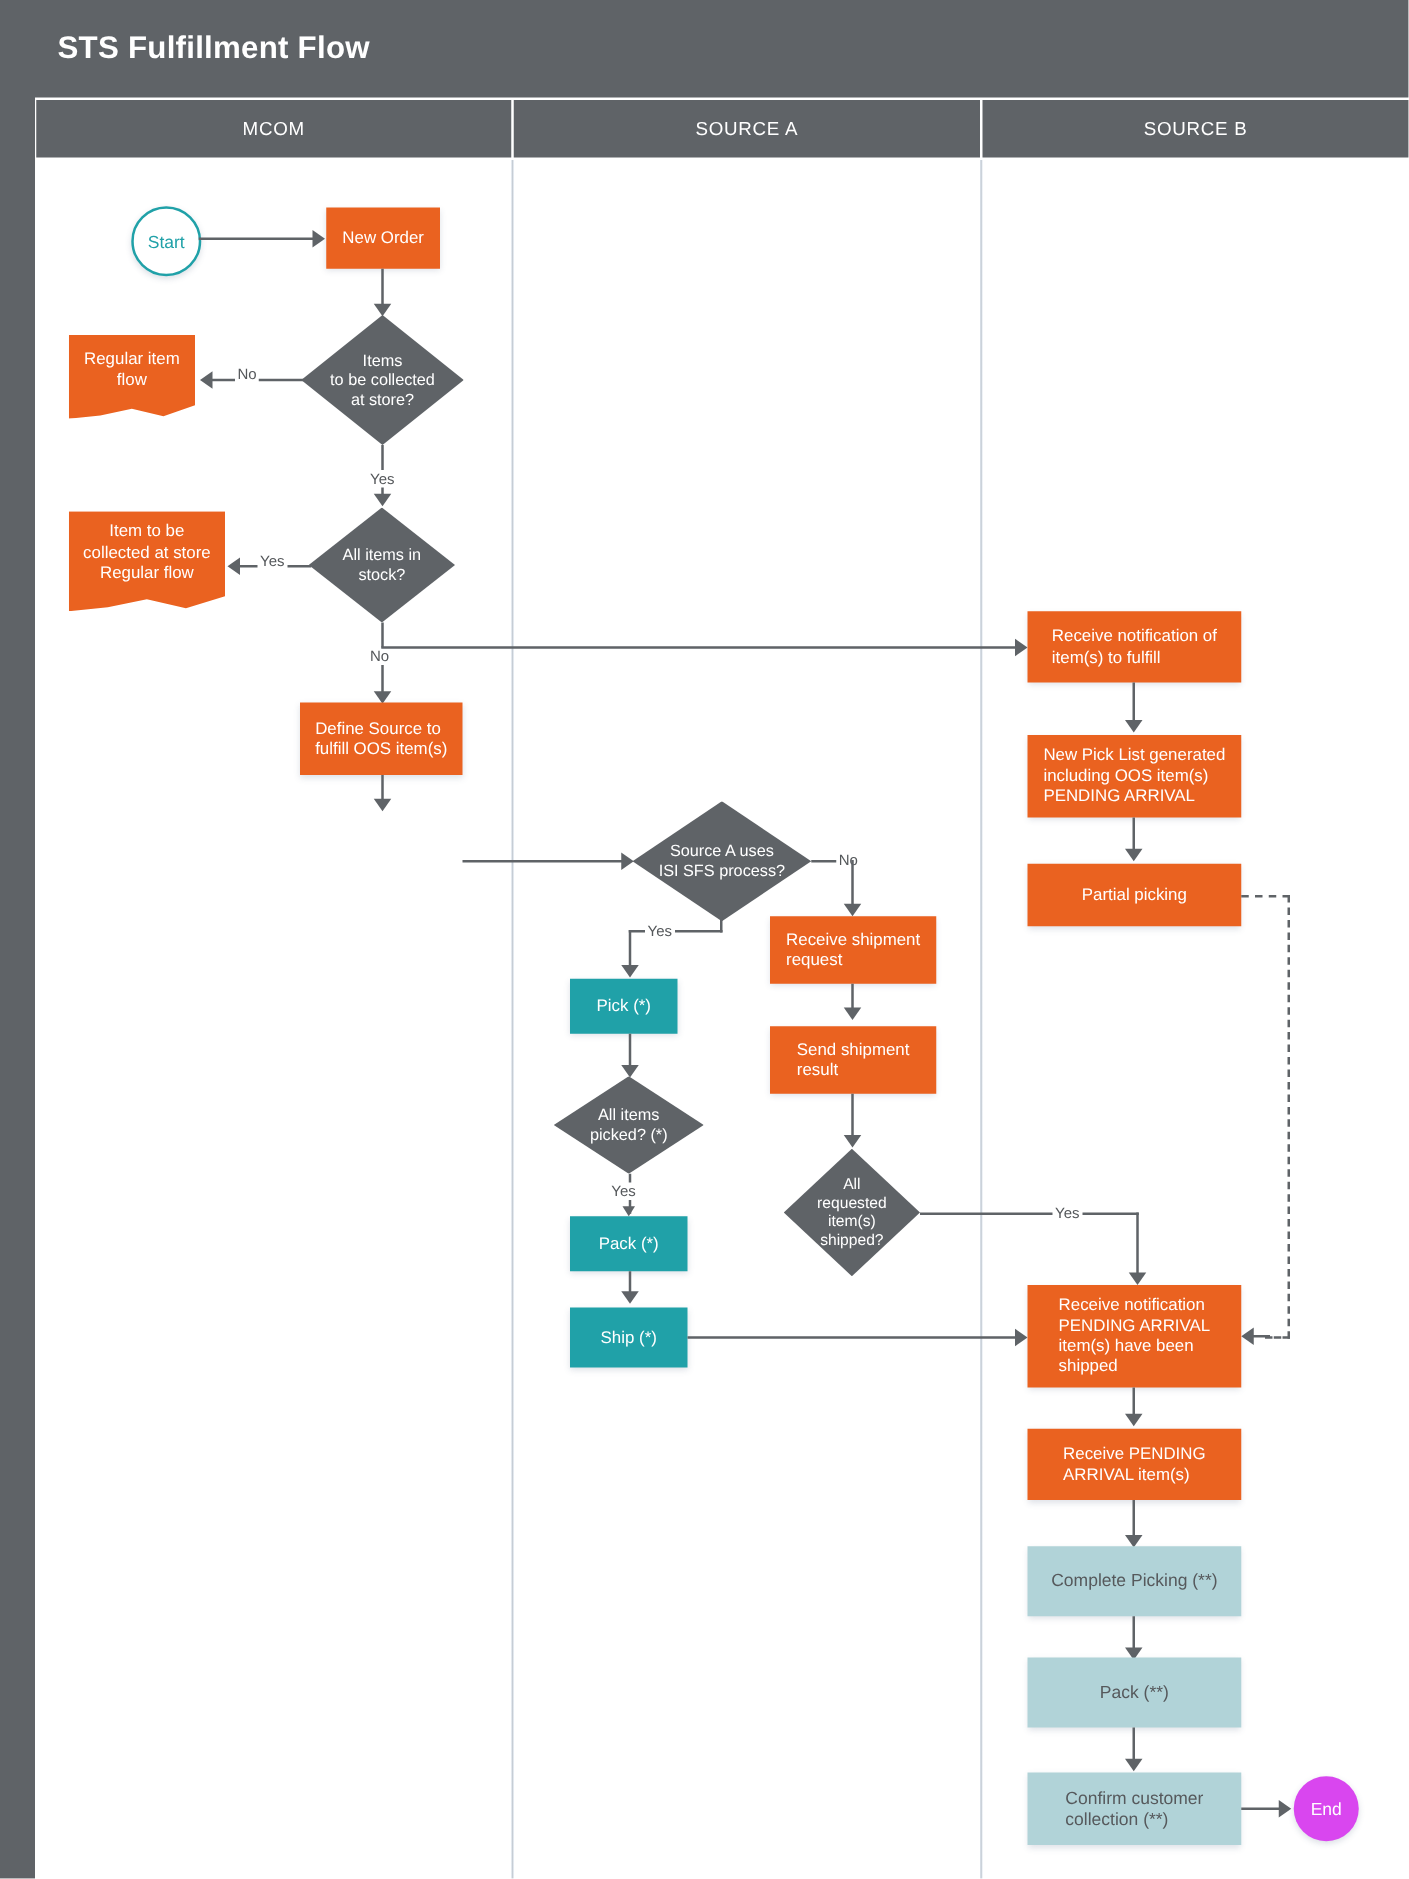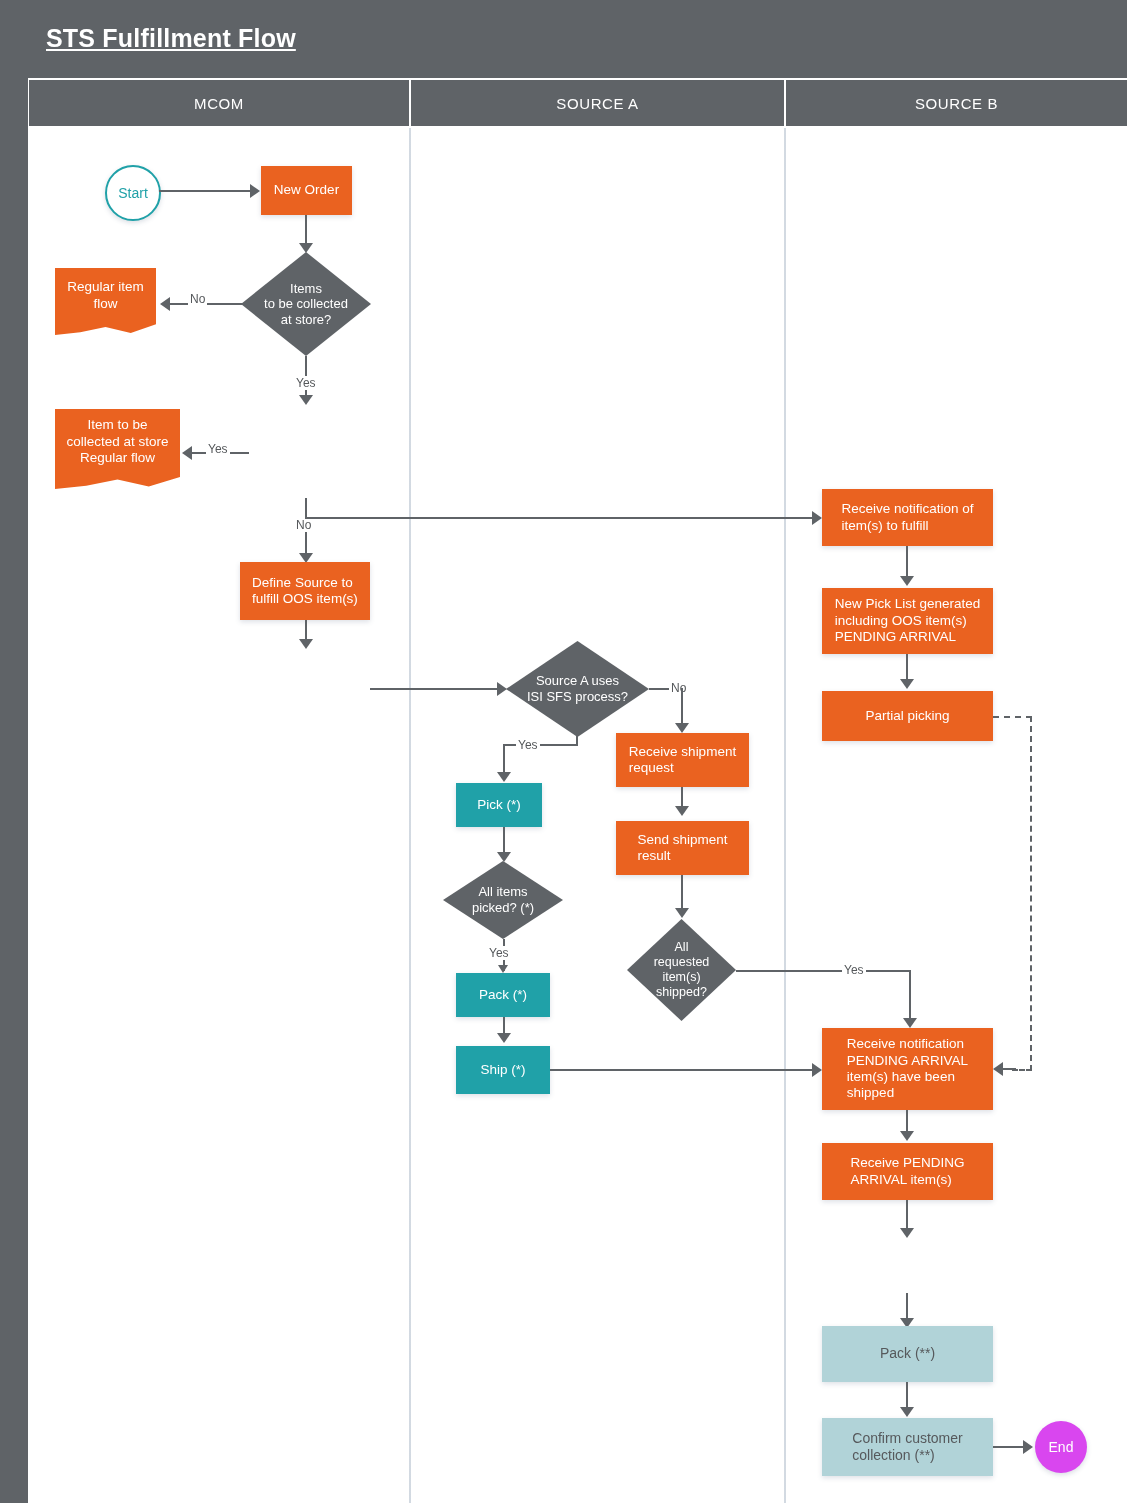--- a/index.html
+++ b/index.html
@@ -2,21 +2,21 @@
 <html><head>
 <meta charset="utf-8">
 <style>
   html,body{margin:0;padding:0;background:#ffffff;}
   body{font-family:"Liberation Sans",sans-serif;}
   #root{position:relative;width:1127px;height:1503px;background:#ffffff;overflow:hidden;}
 
   
   .left-bar{position:absolute;left:0;top:0;width:28px;height:1503px;background:#5f6367;}
   .title-bar{position:absolute;left:28px;top:0;width:1099px;height:78px;background:#5f6367;}
-  .title-text{position:absolute;left:46px;top:24px;font-size:25px;font-weight:bold;color:#ffffff;letter-spacing:.2px;text-decoration:underline;}
+  .title-text{position:absolute;left:46px;top:24px;font-size:25px;font-weight:bold;color:#ffffff;letter-spacing:.2px;}
 
   .lane-head{position:absolute;top:80px;height:46px;background:#5f6367;
              display:flex;align-items:center;justify-content:center;
              color:#ffffff;font-size:15px;letter-spacing:.6px;}
   .lane-head.a{left:29px;width:380px;}
   .lane-head.b{left:411px;width:373px;}
   .lane-head.c{left:786px;width:341px;}
 
   .lane-div{position:absolute;top:128px;width:2px;height:1375px;
             background:linear-gradient(to right,#dfe6ee,#c6cdd5,#dfe6ee);}
@@ -110,20 +110,25 @@
     <div class="shape" style="-webkit-clip-path:polygon(0 0,100% 0,100% 84%,75% 97%,50% 88%,25% 96%,0 100%);
          clip-path:polygon(0 0,100% 0,100% 84%,75% 97%,50% 88%,25% 96%,0 100%)"></div>
     <div class="lbl" style="height:55px;white-space:pre-line">Regular item
 flow</div>
   </div>
 
   <div class="ln lnV" style="left:305px;top:356px;height:41px"></div>
   <div class="edge-lbl" style="left:294px;top:376px">Yes</div>
   <div class="ah down" style="left:299px;top:395px"></div>
 
+  <div class="diamond-wrap" style="left:247px;top:406px;width:117px;height:92px">
+    <div class="shape"></div>
+    <div class="lbl" style="white-space:pre-line">All items in
+stock?</div>
+  </div>
 
   <div class="ln lnH" style="left:185px;top:452px;width:64px"></div>
   <div class="ah left" style="left:182px;top:446px"></div>
   <div class="edge-lbl" style="left:206px;top:442px">Yes</div>
 
   <div class="doc" style="left:55px;top:409px;width:125px;height:80px">
     <div class="shape" style="-webkit-clip-path:polygon(0 0,100% 0,100% 85%,75% 97%,50% 88%,25% 96%,0 100%);
          clip-path:polygon(0 0,100% 0,100% 85%,75% 97%,50% 88%,25% 96%,0 100%)"></div>
     <div class="lbl" style="height:66px;white-space:pre-line">Item to be
 collected at store
@@ -264,20 +269,23 @@
   <div class="ah down" style="left:900px;top:1131px"></div>
 
   <div class="node box orange" style="left:822px;top:1143px;width:171px;height:57px">
     <span style="white-space:pre-line">Receive PENDING
 ARRIVAL item(s)</span>
   </div>
 
   <div class="ln lnV" style="left:906px;top:1200px;height:31px"></div>
   <div class="ah down" style="left:900px;top:1228px"></div>
 
+  <div class="node box lblue" style="left:822px;top:1237px;width:171px;height:56px">
+    <span>Complete  Picking (**)</span>
+  </div>
 
   <div class="ln lnV" style="left:906px;top:1293px;height:28px"></div>
   <div class="ah down" style="left:900px;top:1318px"></div>
 
   <div class="node box lblue" style="left:822px;top:1326px;width:171px;height:56px">
     <span>Pack (**)</span>
   </div>
 
   <div class="ln lnV" style="left:906px;top:1382px;height:28px"></div>
   <div class="ah down" style="left:900px;top:1407px"></div>

